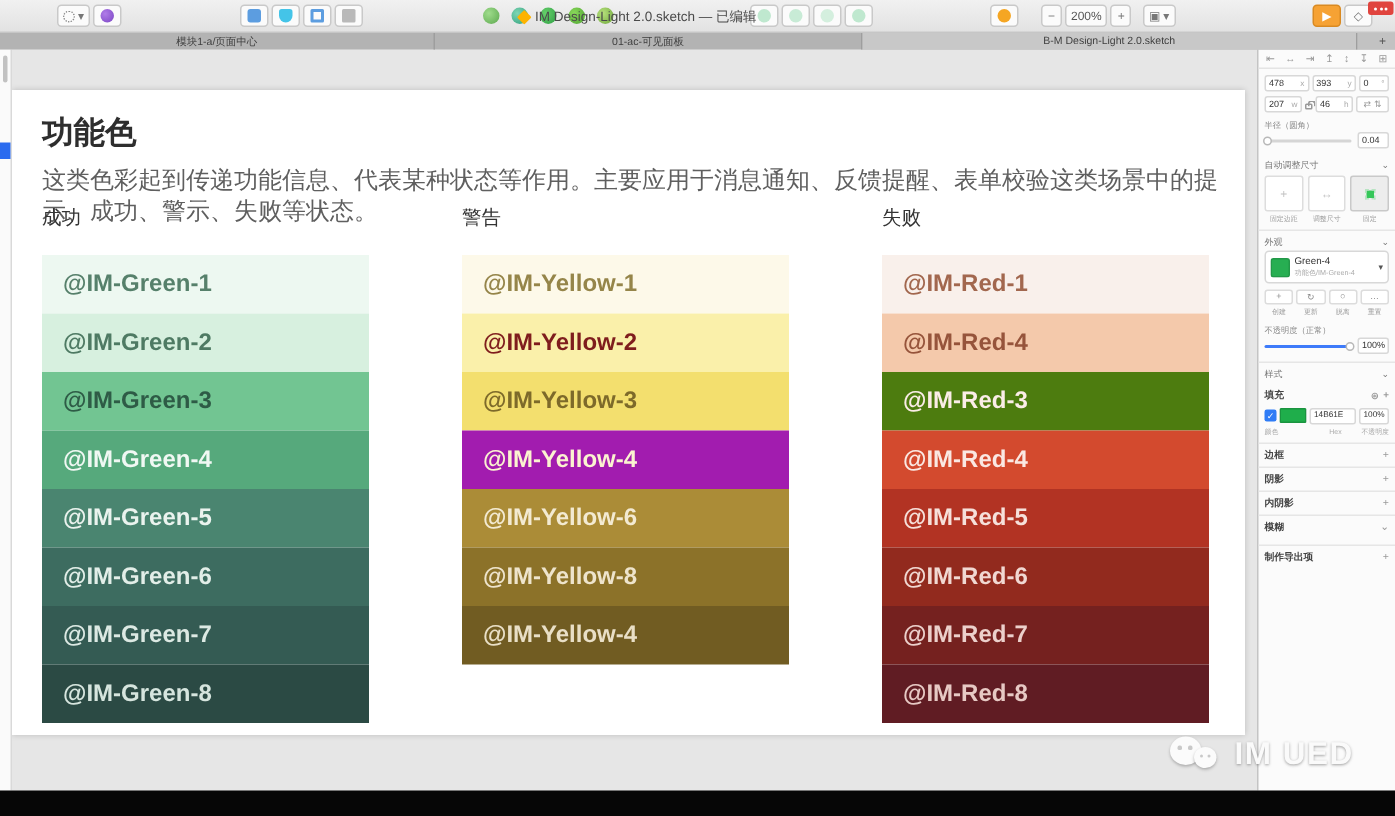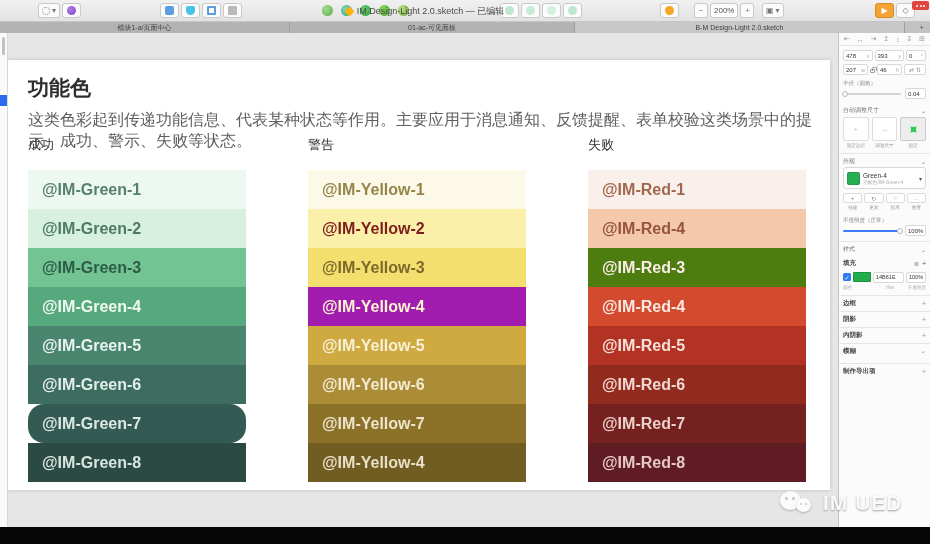--- a/index.html
+++ b/index.html
@@ -235,34 +235,33 @@
 
       <div class="color-group cg-0">
         <div class="cg-title">成功</div>
         <div>
             <div class="swatch" style="background: rgb(237, 248, 241); color: rgb(86, 128, 107);">@IM-Green-1</div>
             <div class="swatch" style="background: rgb(215, 240, 223); color: rgb(78, 122, 99);">@IM-Green-2</div>
             <div class="swatch" style="background: rgb(114, 197, 146); color: rgb(46, 91, 70);">@IM-Green-3</div>
             <div class="swatch" style="background: rgb(86, 169, 124); color: rgb(240, 248, 243);">@IM-Green-4</div>
             <div class="swatch" style="background: rgb(74, 133, 112); color: rgb(234, 243, 238);">@IM-Green-5</div>
             <div class="swatch" style="background: rgb(61, 108, 96); color: rgb(226, 238, 232);">@IM-Green-6</div>
-            <div class="swatch" style="background: rgb(52, 91, 83); color: rgb(220, 233, 227); border-radius: 16px;">@IM-Green-7</div>
+            <div class="swatch" style="background: rgb(52, 91, 83); color: rgb(220, 233, 227);">@IM-Green-7</div>
             <div class="swatch" style="background: rgb(43, 74, 68); color: rgb(214, 229, 222);">@IM-Green-8</div>
           </div>
       </div>
       <div class="color-group cg-1">
         <div class="cg-title">警告</div>
         <div>
             <div class="swatch" style="background: rgb(253, 249, 233); color: rgb(149, 133, 73);">@IM-Yellow-1</div>
             <div class="swatch" style="background: rgb(250, 240, 170); color: #7f1d1d;">@IM-Yellow-2</div>
             <div class="swatch" style="background: rgb(243, 223, 110); color: rgb(125, 106, 42);">@IM-Yellow-3</div>
             <div class="swatch" style="background: #a21caf; color: rgb(251, 243, 208);">@IM-Yellow-4</div>
-            <div class="swatch" style="background: rgb(207, 170, 64); color: rgb(248, 240, 214);">@IM-Yellow-5</div>
             <div class="swatch" style="background: rgb(171, 140, 55); color: rgb(243, 234, 210);">@IM-Yellow-6</div>
-            <div class="swatch" style="background: rgb(140, 114, 41); color: rgb(238, 228, 204);">@IM-Yellow-7</div>
+            <div class="swatch" style="background: rgb(140, 114, 41); color: rgb(238, 228, 204);">@IM-Yellow-8</div>
             <div class="swatch" style="background: rgb(113, 92, 34); color: rgb(233, 223, 198);">@IM-Yellow-4</div>
           </div>
       </div>
       <div class="color-group cg-2">
         <div class="cg-title">失败</div>
         <div>
             <div class="swatch" style="background: rgb(249, 240, 235); color: rgb(162, 103, 78);">@IM-Red-1</div>
             <div class="swatch" style="background: rgb(244, 201, 171); color: rgb(150, 84, 59);">@IM-Red-4</div>
             <div class="swatch" style="background: #4d7c0f; color: rgb(251, 237, 231);">@IM-Red-3</div>
             <div class="swatch" style="background: rgb(211, 74, 46); color: rgb(250, 232, 226);">@IM-Red-4</div>

